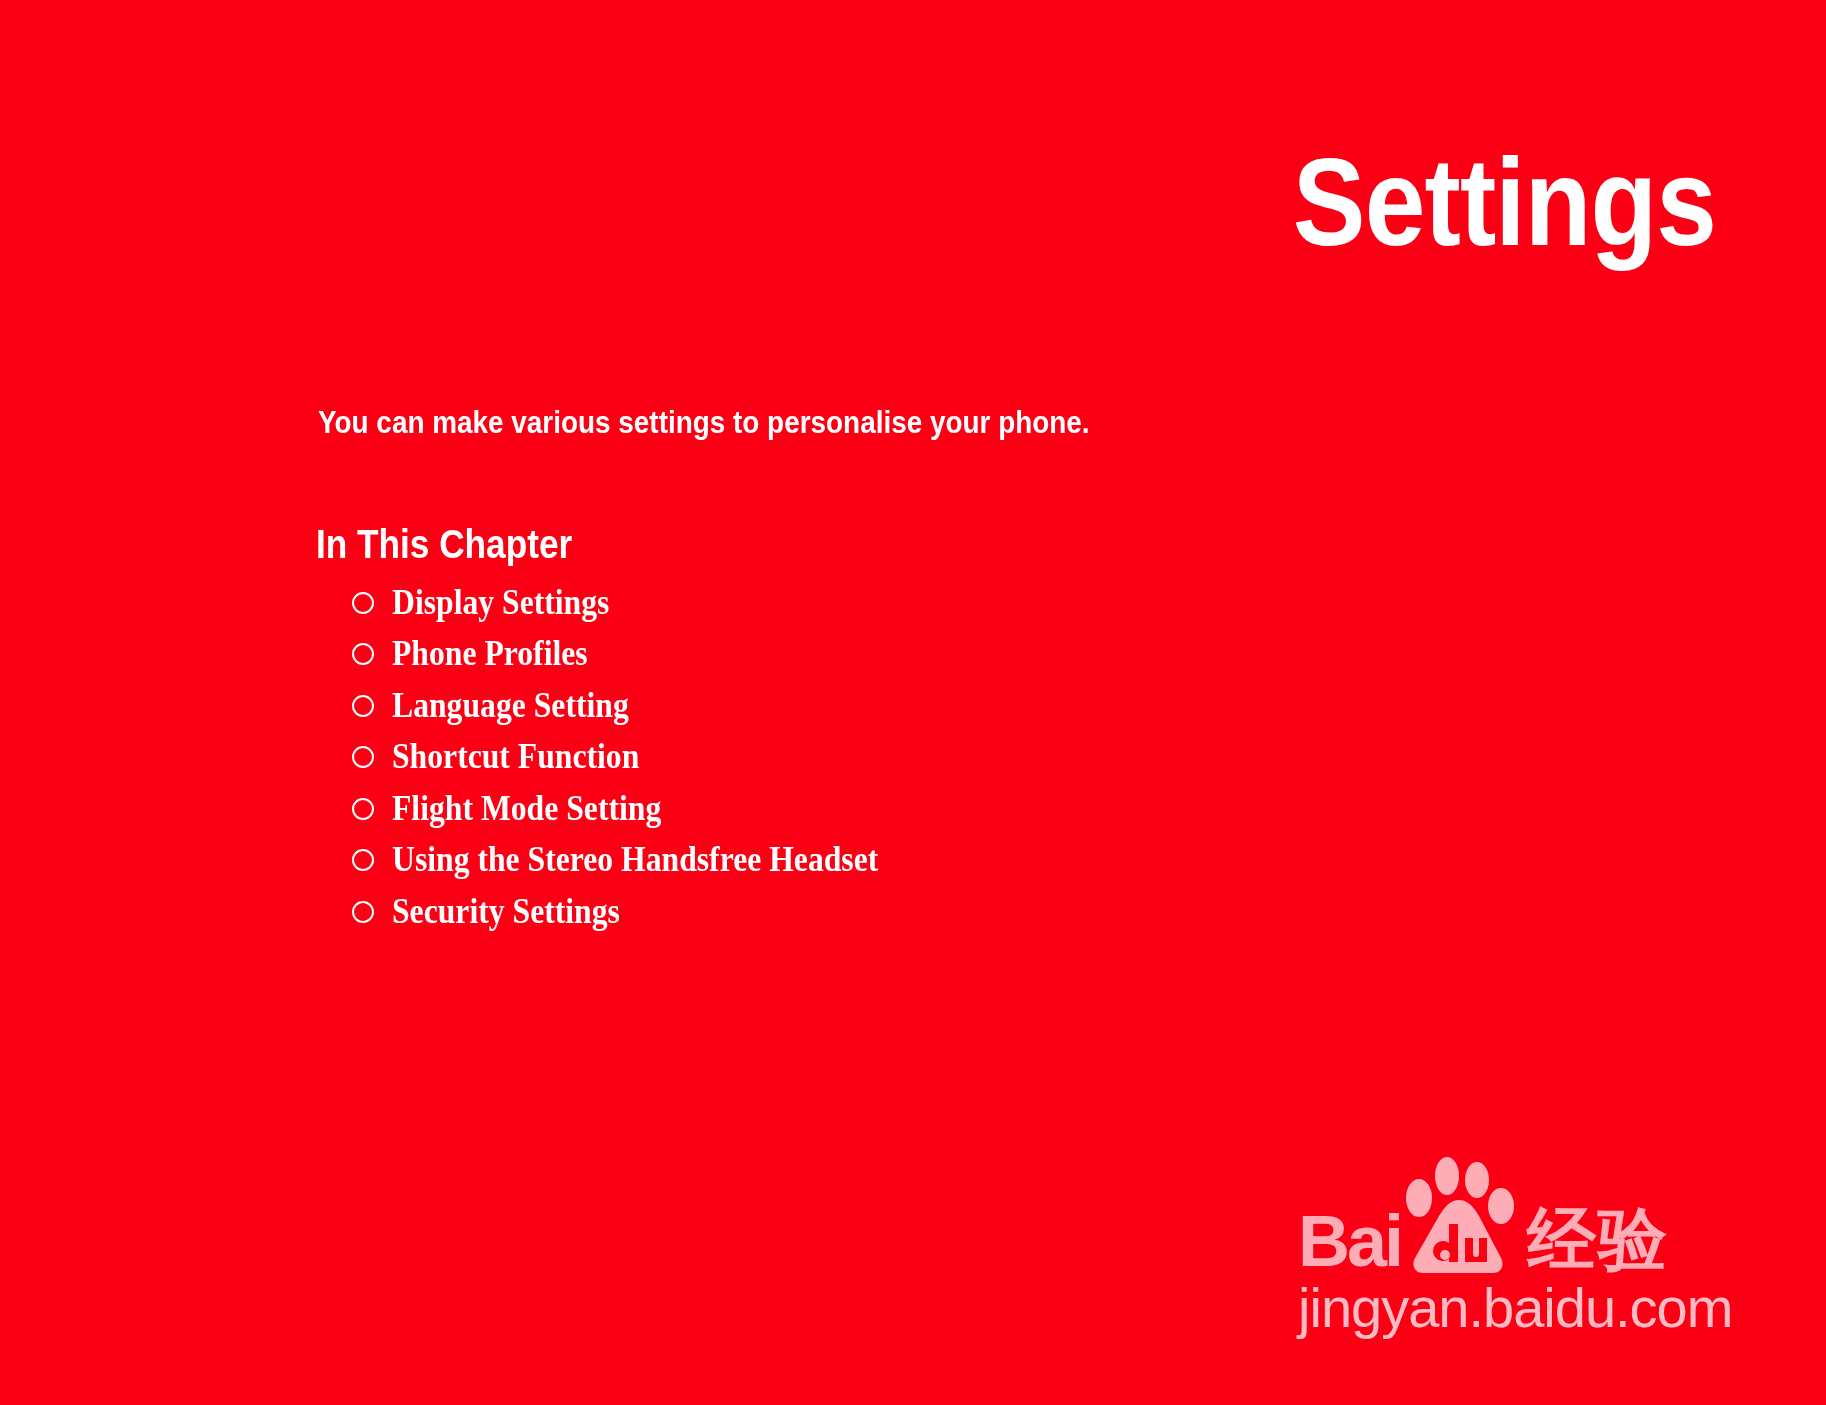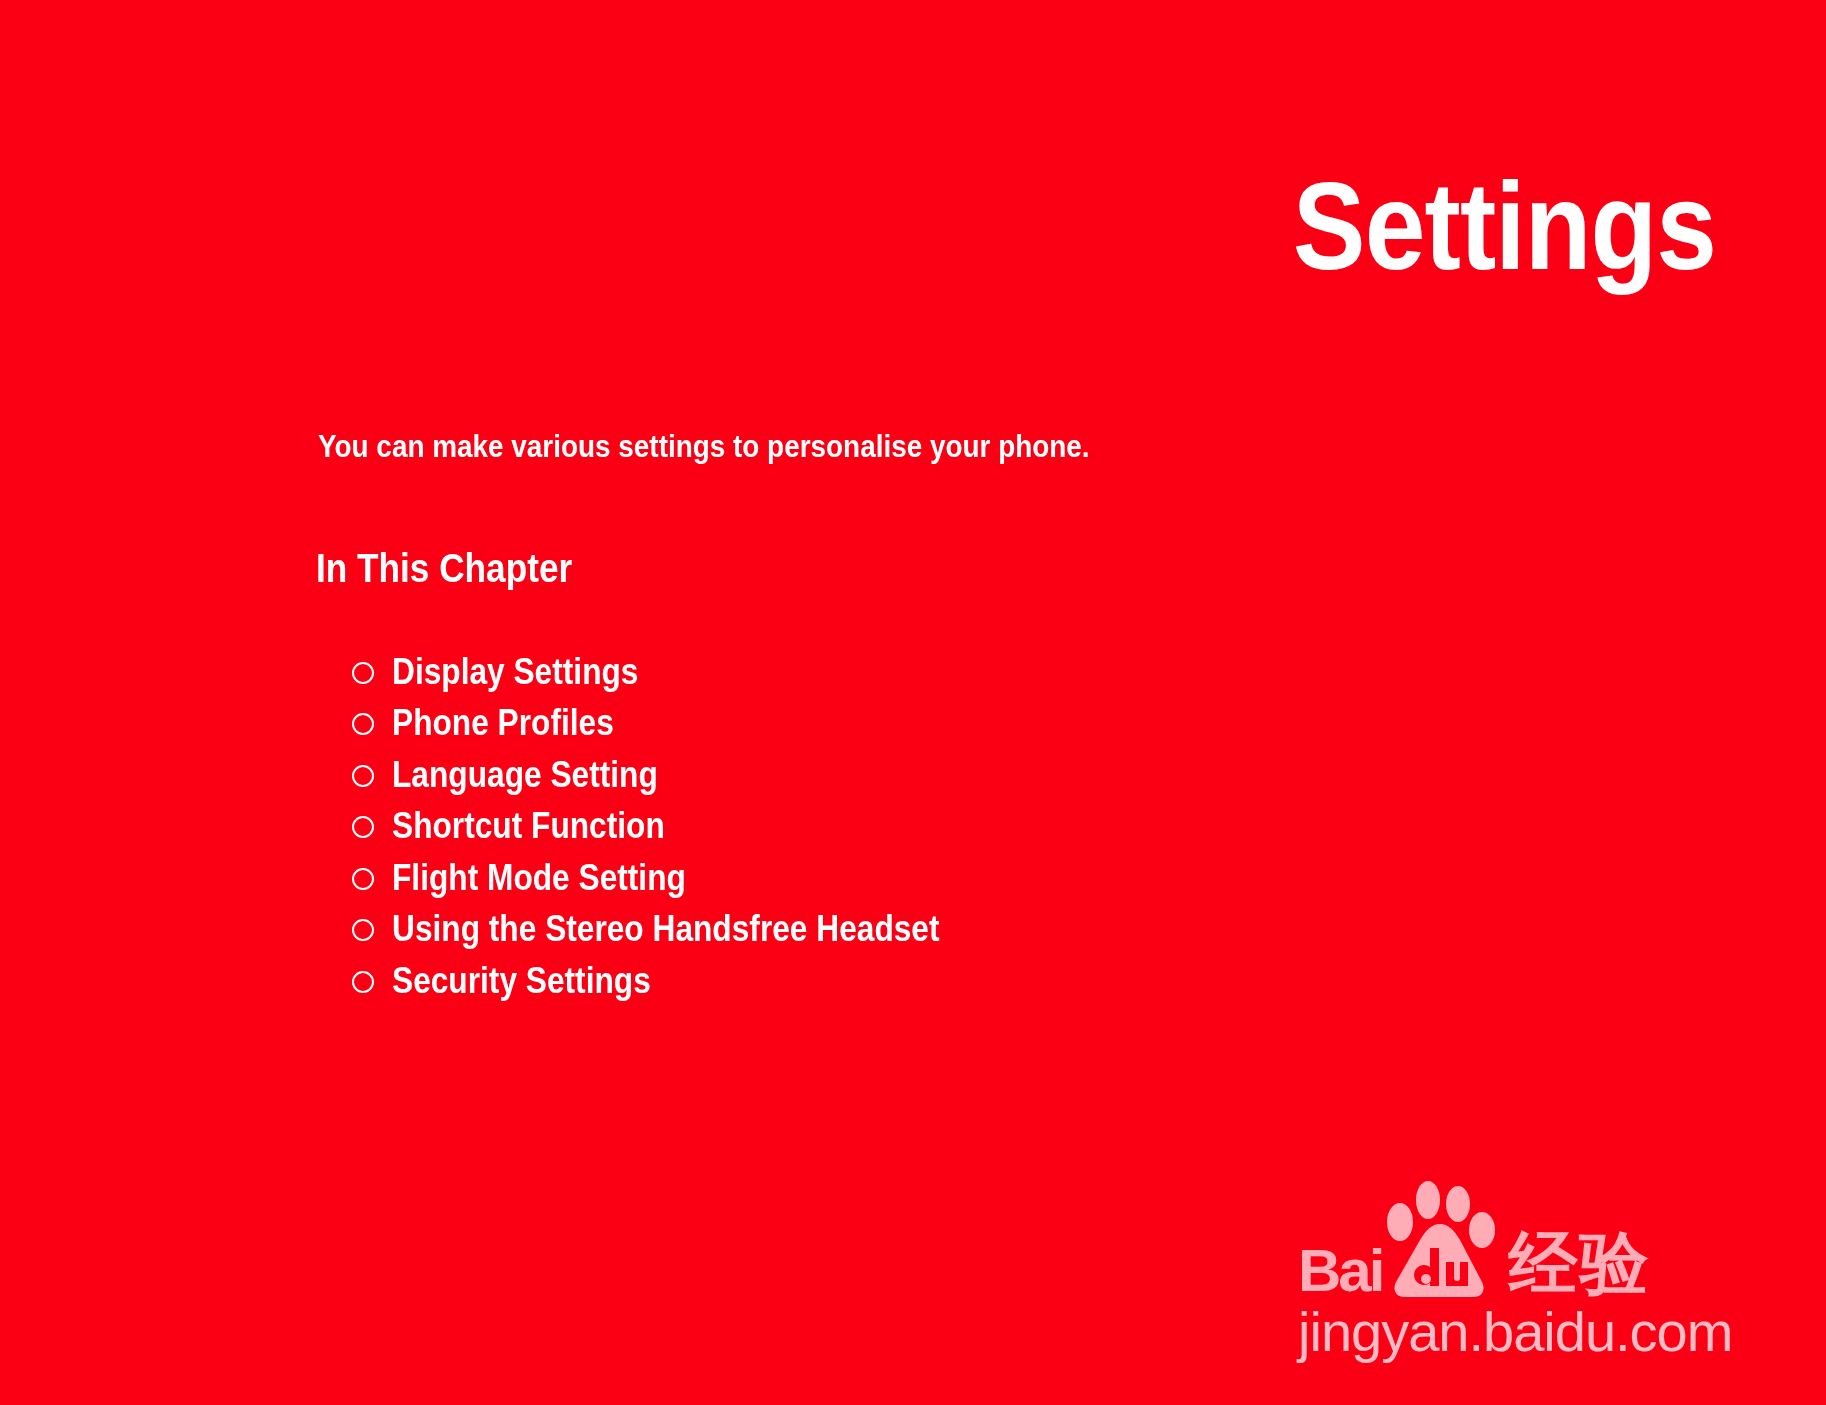--- a/index.html
+++ b/index.html
@@ -14,21 +14,20 @@
     font-family: "Liberation Sans", sans-serif;
     overflow: hidden;
     position: relative;
     -webkit-font-smoothing: antialiased;
   }
 
   .page {
     position: absolute;
     inset: 0;
     background: #fb0015;
-    margin-top: 24px;
   }
 
   
   .chapter-title {
     position: absolute;
     top: 140px;
     right: 110px;
     color: #ffffff;
     font-family: "Liberation Sans", sans-serif;
     font-weight: bold;
@@ -64,25 +63,26 @@
     font-size: 40px;
     line-height: 1.1;
     transform: scaleX(0.88);
     transform-origin: left top;
     white-space: nowrap;
   }
 
   
   .chapter-list {
     position: absolute;
-    top: 622px;
+    top: 576px;
     left: 352px;
     list-style: none;
     margin: 0;
     padding: 0;
+    font-family: Liberation Serif, serif;
   }
   .chapter-list-item {
     display: flex;
     align-items: center;
     height: 51.5px;
     color: #ffffff;
     white-space: nowrap;
   }
   .bullet-circle {
     flex: 0 0 auto;
@@ -113,21 +113,21 @@
     height: 190px;
     opacity: 0.97;
   }
   .wm-logo-row {
     position: relative;
     height: 132px;
     display: flex;
     align-items: flex-end;
   }
   .wm-bai {
-    font-size: 60px;
+    font-size: 72px;
     font-weight: bold;
     color: #ffb3bc;
     line-height: 0.92;
     letter-spacing: -3px;
     font-family: "Liberation Sans", sans-serif;
   }
   .wm-paw {
     position: relative;
     width: 118px;
     height: 120px;

